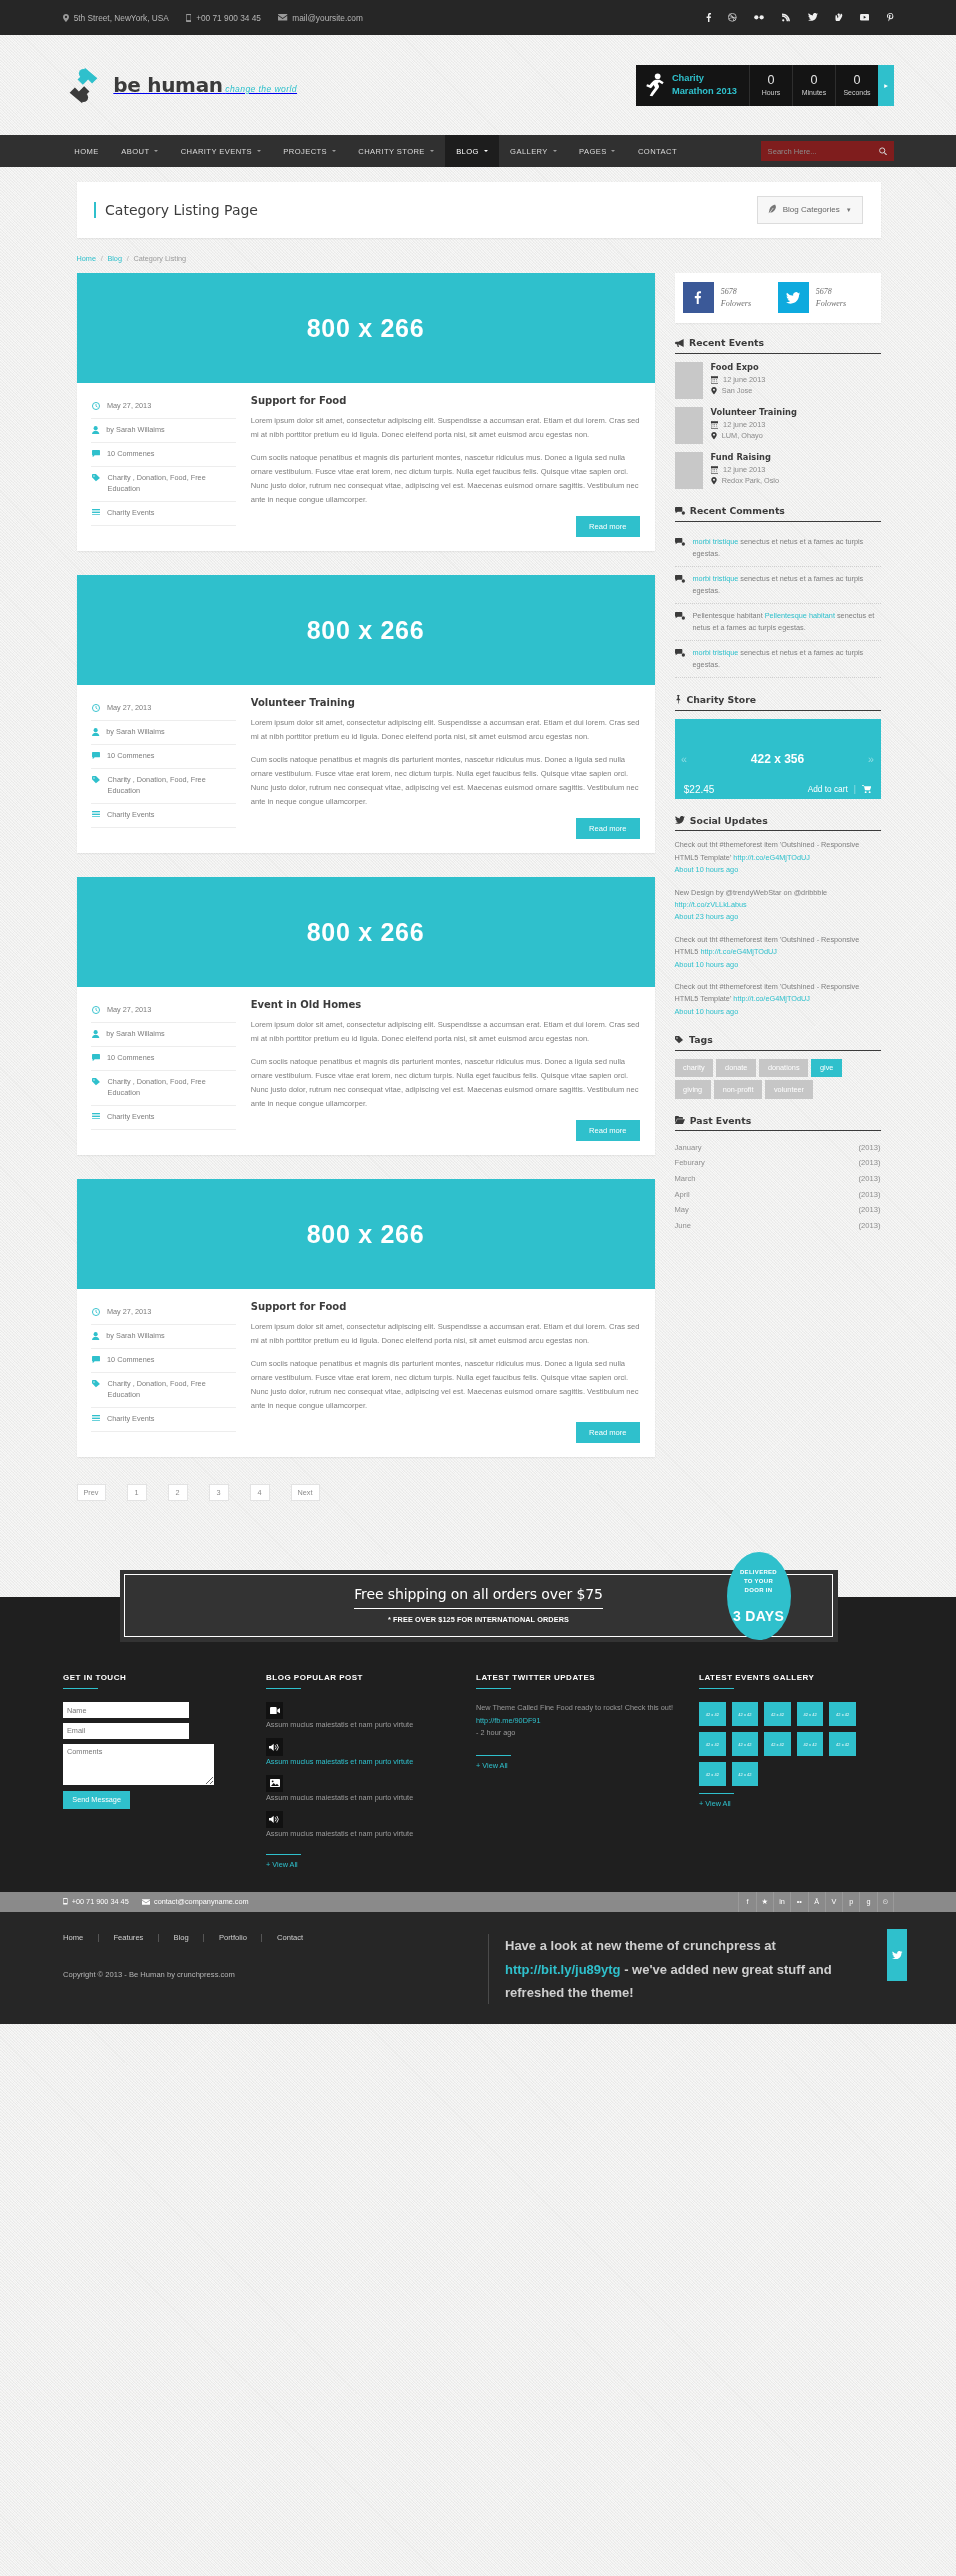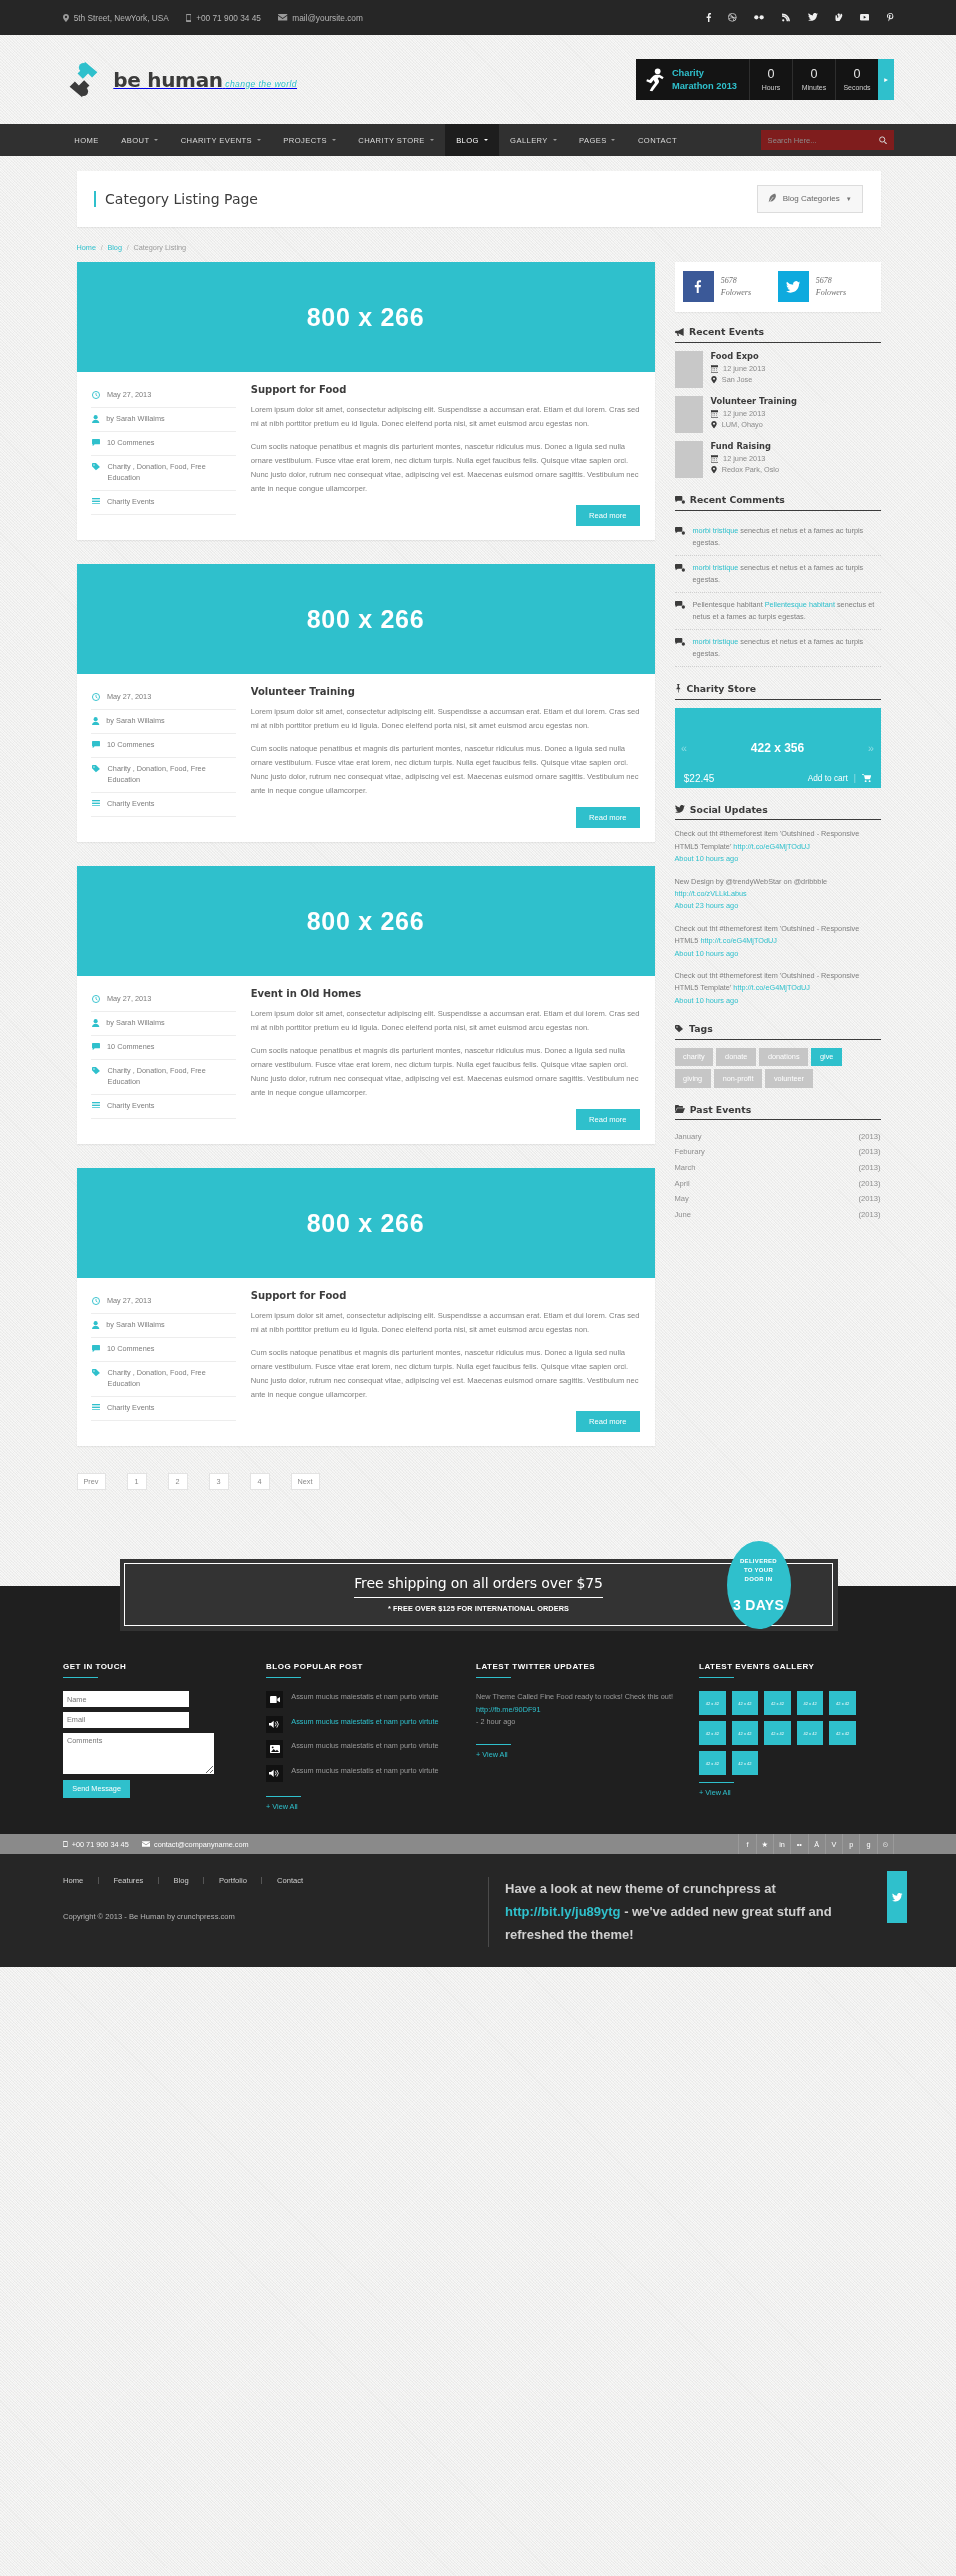--- a/index.html
+++ b/index.html
@@ -20,21 +20,21 @@
   .topbar { background:#262626; height:35px; display:flex; align-items:center; }
   .topbar .wrap { display:flex; align-items:center; justify-content:space-between; width:831px; }
   .tb-left { display:flex; align-items:center; gap:17.3px; color:#b6b6b6; font-size:8.3px; }
   .tb-item { display:flex; align-items:center; gap:4.7px; }
   .tb-item .ic { fill:#9a9a9a; }
   .tb-right { display:flex; align-items:center; gap:17.3px; }
   .tb-right a { color:#e8e8e8; font-size:9.3px; text-decoration:none; line-height:1; display:flex; }
   .tb-right svg { fill:#efefef; }
 
   
-  .header { height:89px; display:flex; align-items:center; }
+  .header { height:100px; display:flex; align-items:center; }
   .header .wrap { display:flex; align-items:center; justify-content:space-between; width:831px; }
   .logo { display:flex; align-items:center; gap:9.3px; }
   .logo-mark { width:41px; height:41px; position:relative; flex:none; }
   .logo-text .lt1 { font-size:20px; font-weight:bold; color:#3b3b3b; letter-spacing:-0.3px; line-height:1; font-family:"DejaVu Sans", sans-serif;}
   .logo-text .lt2 { font-size:8.6px; color:#2fc0cc; font-style:italic; margin-top:2.7px; letter-spacing:0.4px; }
 
   .countdown { display:flex; align-items:stretch; height:41px; }
   .cd-left { background:#141414; display:flex; align-items:center; gap:6.6px; padding:0 12px 0 9.3px;
     background-image:radial-gradient(rgba(255,255,255,.045) 0.7px, transparent 0.7px); background-size:2px 2px; }
   .cd-title { color:#2fc0cc; font-size:9.3px; font-weight:bold; line-height:1.35; }
@@ -172,21 +172,21 @@
   .fcol.w2 { width:186px; flex:none; }
   .fcol.w3 { width:199px; flex:none; }
   .fh { color:#fff; font-size:8px; font-weight:bold; letter-spacing:0.5px; margin-bottom:6px; }
   .fline { width:35px; height:1.3px; background:#2fc0cc; margin-bottom:13.3px; }
   .finput { width:126px; height:16px; background:#fff; border:0; margin-bottom:4.7px; padding:0 4px;
             font-size:7.3px; color:#666; font-family:"Liberation Sans",sans-serif; display:block; }
   .ftext { width:151px; height:41px; background:#fff; border:0; padding:3.3px 4px; font-size:7.3px;
            color:#666; font-family:"Liberation Sans",sans-serif; display:block; margin-bottom:6px; }
   .fsend { background:#2fc0cc; color:#fff; border:0; font-size:7.3px; padding:4.7px 9.3px;
            font-family:"Liberation Sans",sans-serif; cursor:pointer; }
-  .bp { display:flex; gap:8px; margin-bottom:7.3px; align-items:flex-start; }
+  .bp { display:flex; gap:0; margin-bottom:7.3px; align-items:flex-start;flex-direction:column; }
   .bp-ic { width:17.3px; height:17.3px; background:#111; display:flex; align-items:center;
            justify-content:center; flex:none; }
   .bp-tx { font-size:7.3px; line-height:1.6; color:#9a9a9a; }
   .bp-tx.on { color:#2fc0cc; }
   .tw-item { font-size:7.3px; line-height:1.7; color:#9a9a9a; margin-bottom:8.6px; }
   .tw-item a { color:#2fc0cc; text-decoration:none; display:block; }
   .tw-item .ago { display:block; color:#9a9a9a; }
   .gal { display:flex; flex-wrap:wrap; gap:6px; width:166px; }
   .gal div { width:26.6px; height:24px; background:#2fc0cc; color:#fff; font-size:4px;
              display:flex; align-items:center; justify-content:center; }

